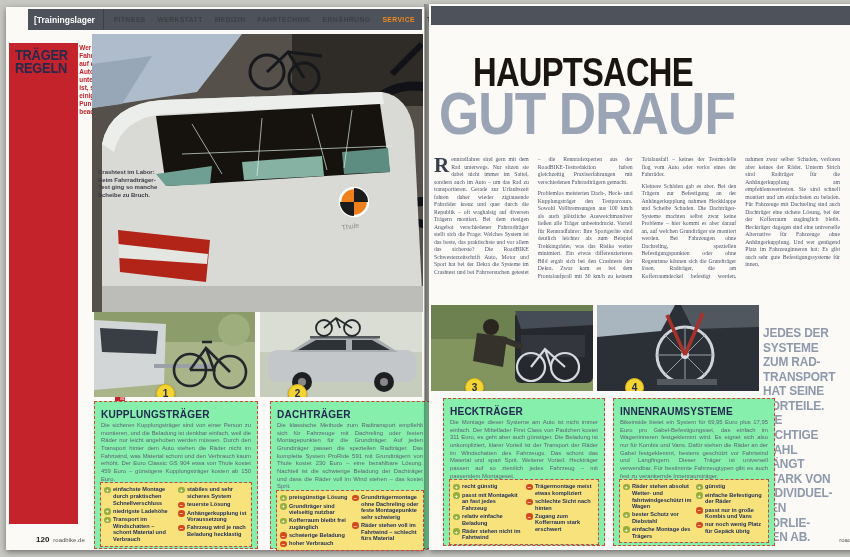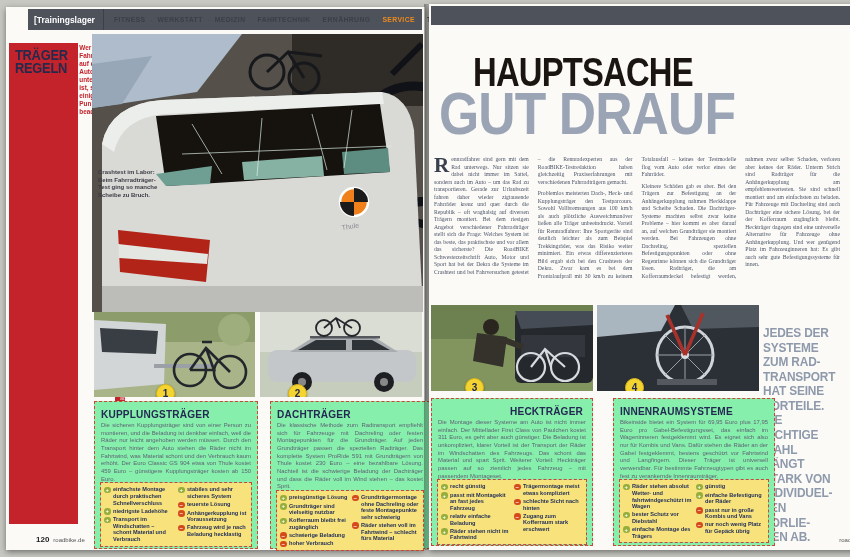--- a/index.html
+++ b/index.html
@@ -397,21 +397,21 @@
 TRANSPORT
 HAT SEINE
 VORTEILE.
 DIE RICHTIGE
 WAHL HÄNGT
 STARK VON
 INDIVIDUEL-
 LEN VORLIE-
 BEN AB.</div>
 
-    <div class="sysbox" style="left:2px;width:162px;align-items:flex-end;">
+    <div class="sysbox" style="left:14px;width:162px;">
       <div class="sys-title">HECKTRÄGER</div>
       <div class="sys-body">Die Montage dieser Systeme am Auto ist nicht immer einfach. Der Mittellader First Class von Paulchen kostet 311 Euro, es geht aber auch günstiger. Die Beladung ist unkompliziert, klarer Vorteil ist der Transport der Räder im Windschatten des Fahrzeugs. Das schont das Material und spart Sprit. Weiterer Vorteil: Heckträger passen auf so ziemlich jedes Fahrzeug – mit passendem Montageset.</div>
       <div class="pm-box">
         <div class="pm-col left">
             <div class="pm-item">
               <span class="pm plus">+</span>
               <span>recht günstig</span>
             </div>
             <div class="pm-item">
               <span class="pm plus">+</span>

